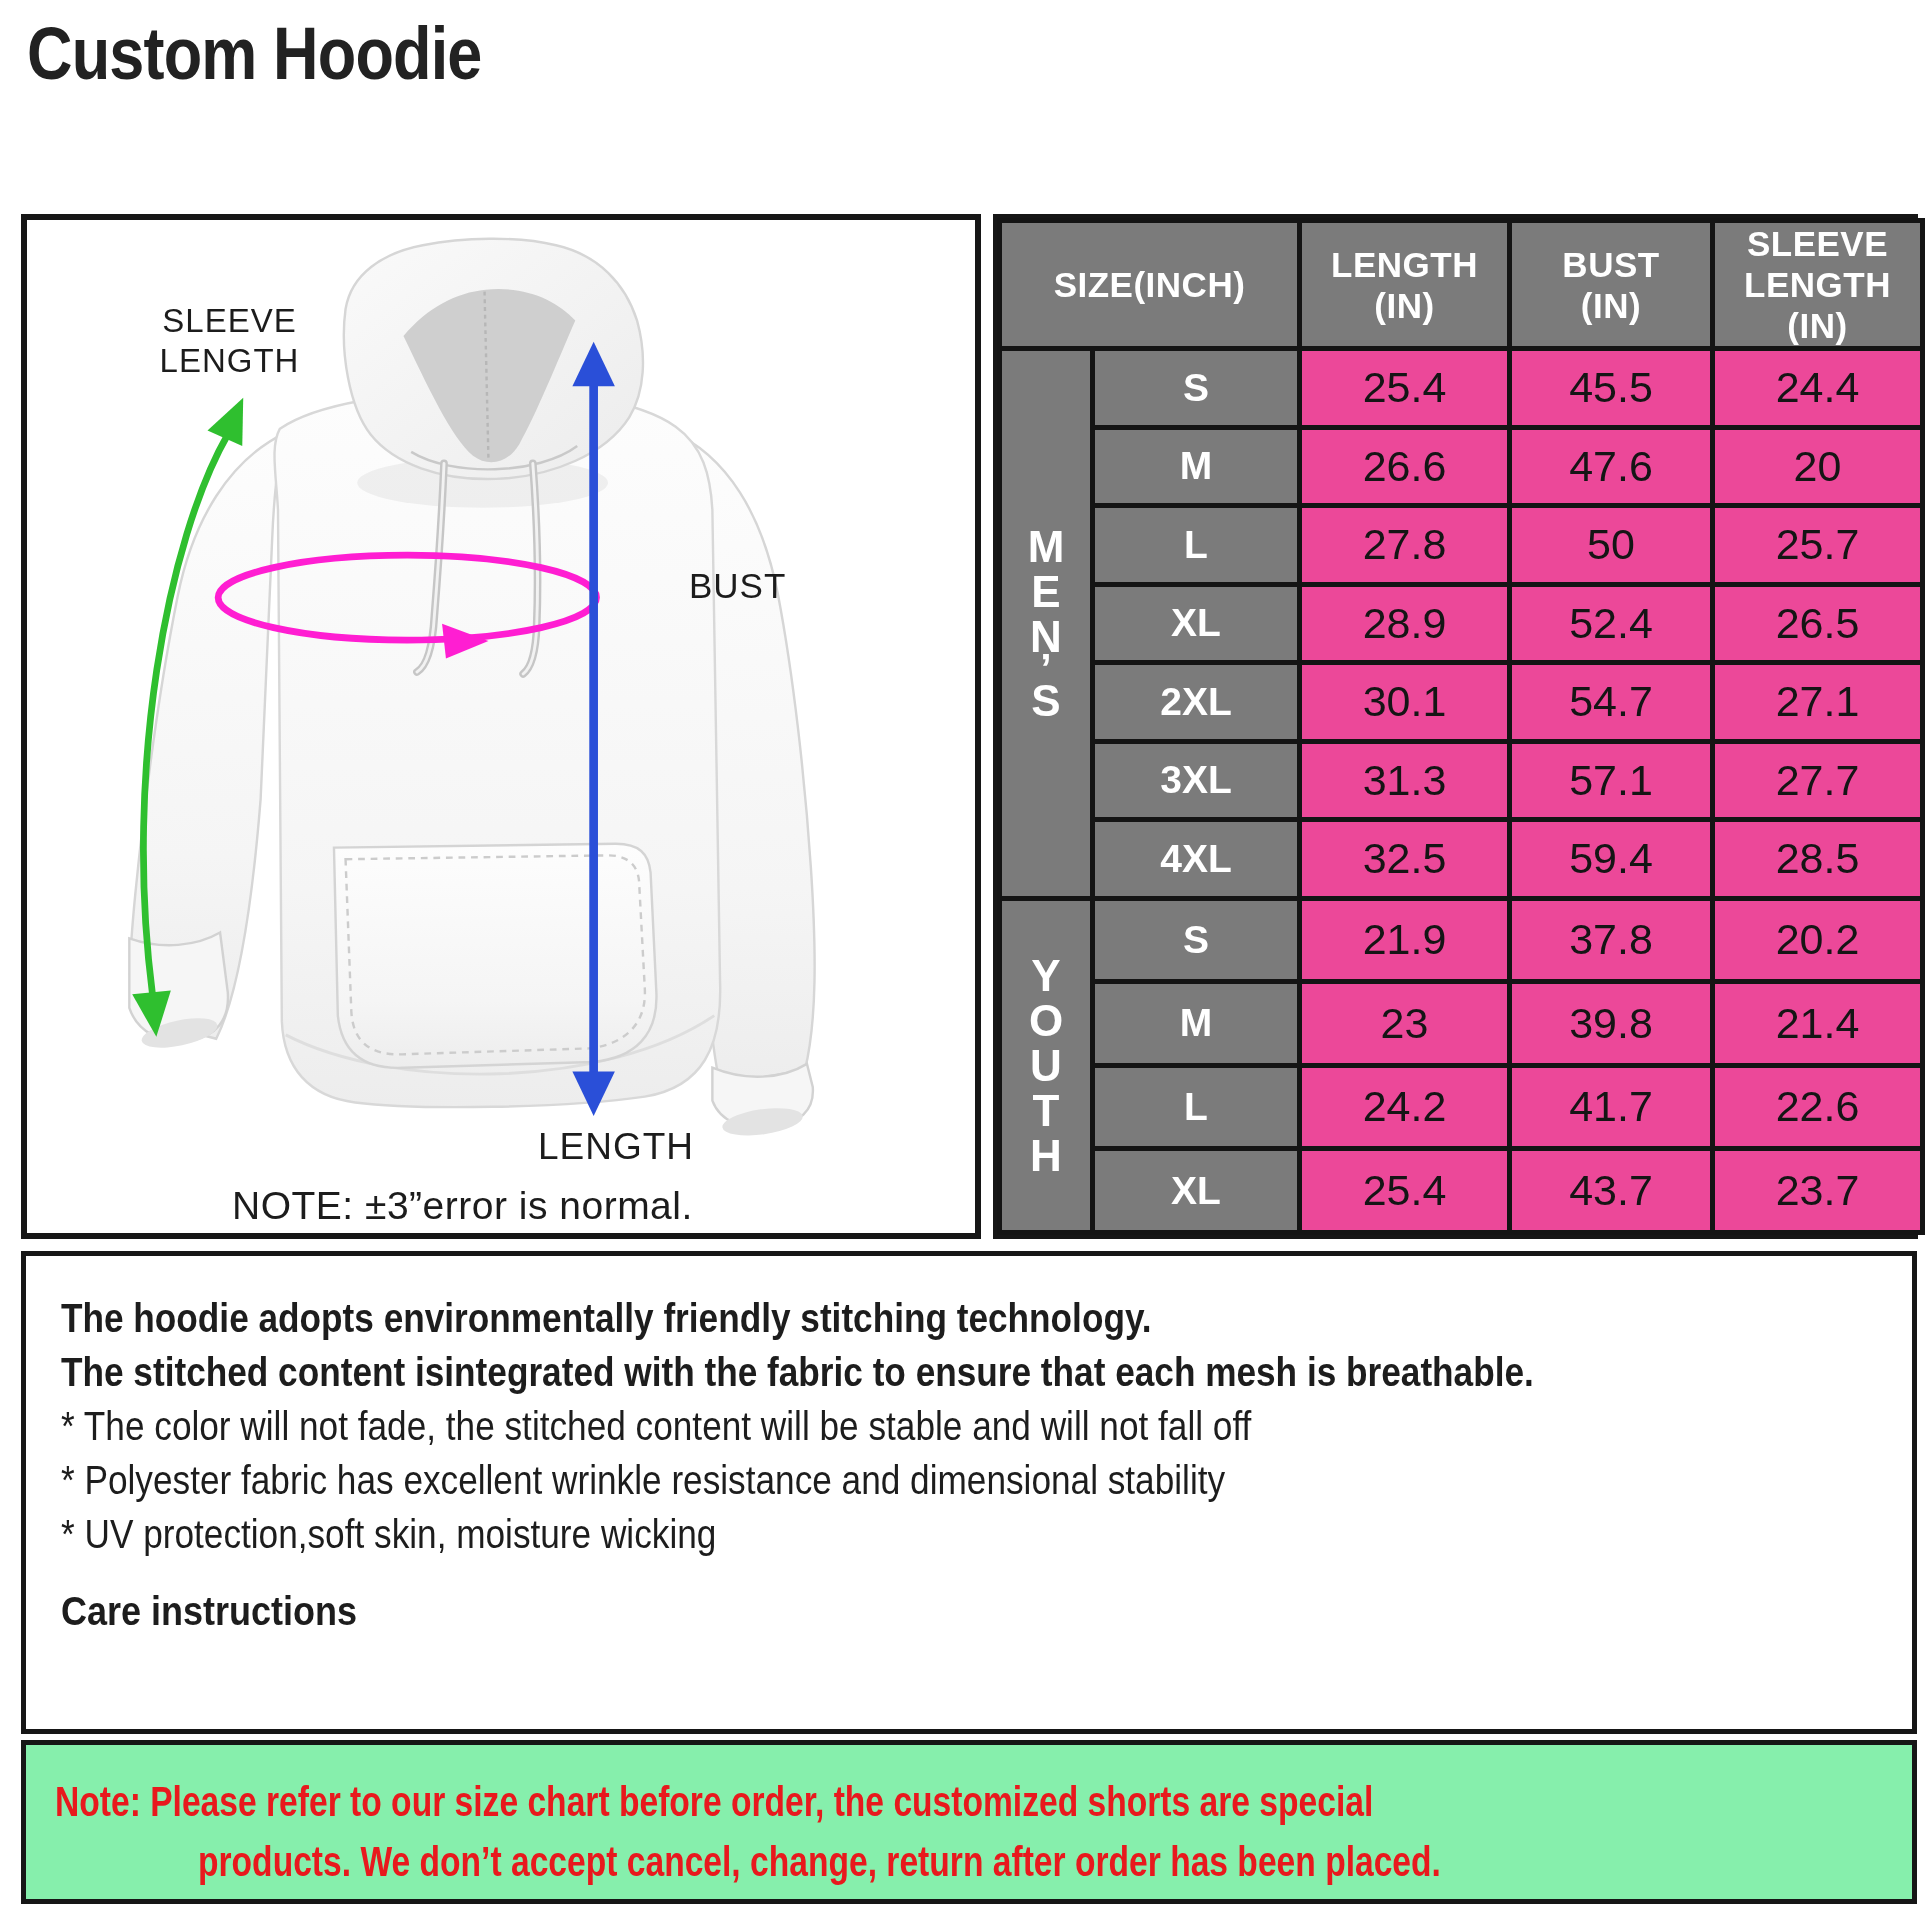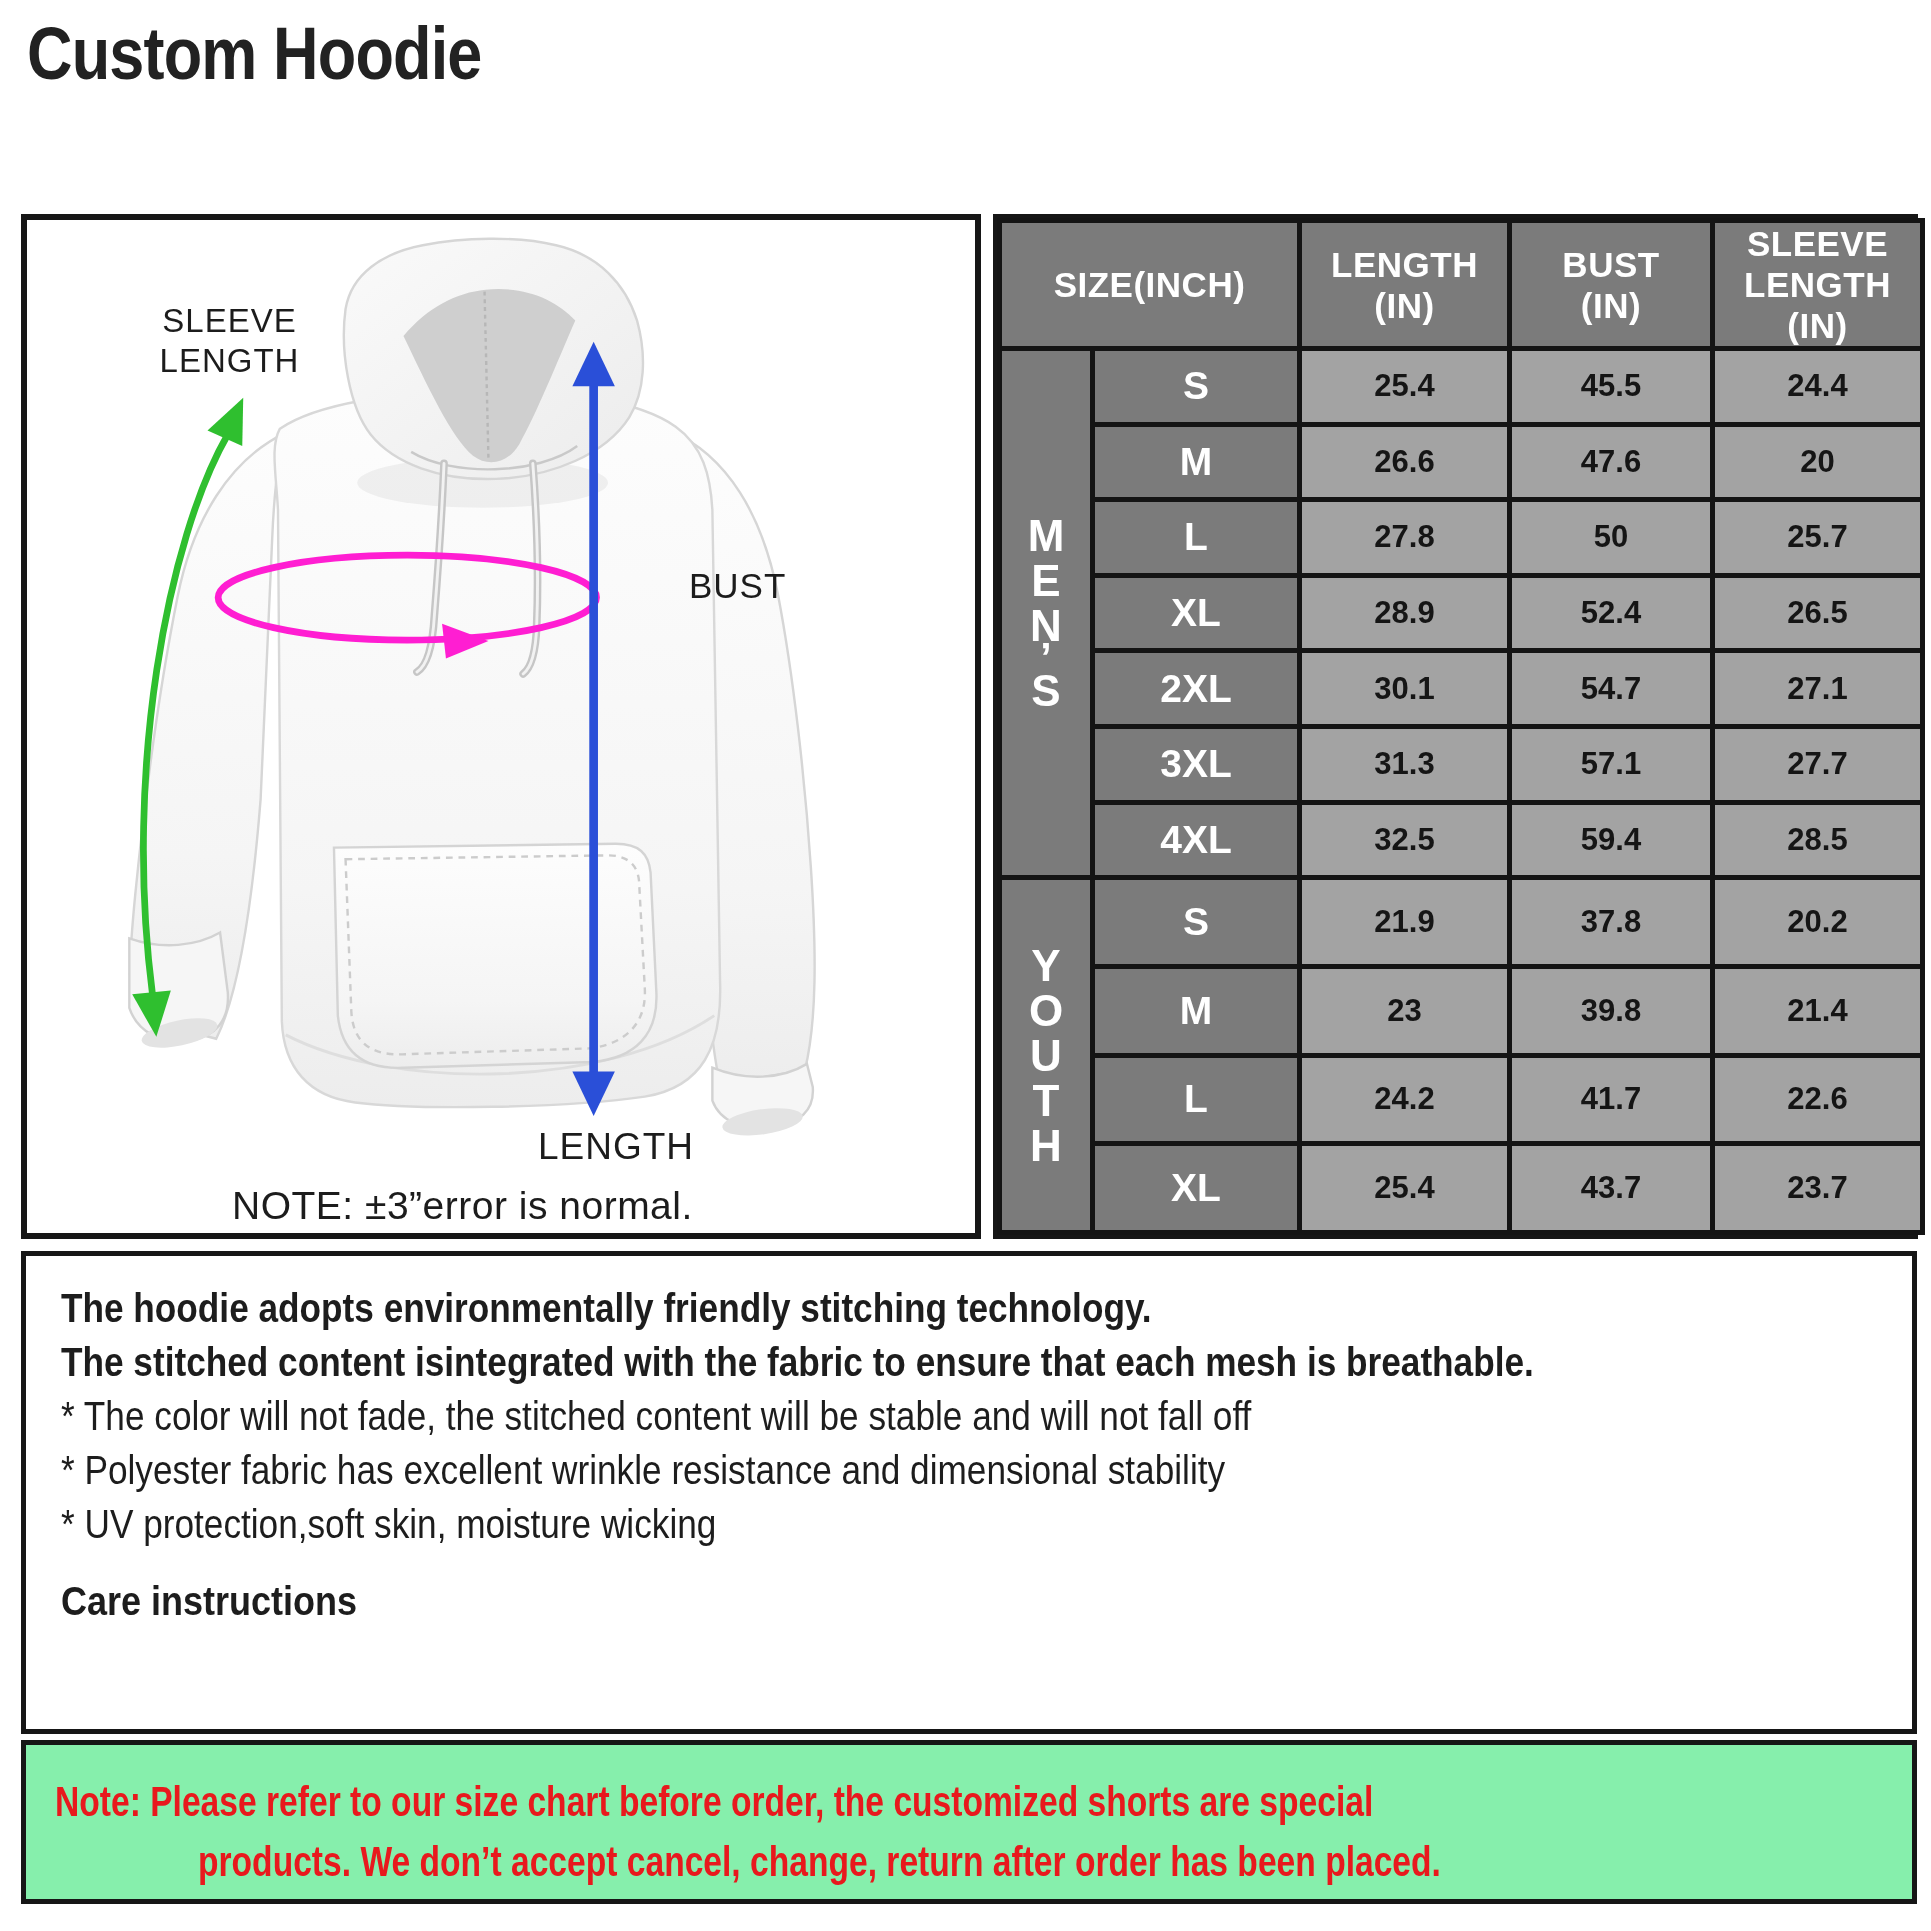--- a/index.html
+++ b/index.html
@@ -42,26 +42,26 @@
     border:5.8px solid #141414; text-align:center; vertical-align:middle; overflow:hidden;
   }
   .size-table th {
     background:#7b7b7b; color:#fff; font-size:35px; font-weight:700; line-height:41px;
     height:118px; letter-spacing:0.5px;
   }
   td.group-cell { background:#7b7b7b; color:#fff; font-weight:700; }
   td.group-cell .gchar { display:block; font-size:44px; line-height:45px; }
   td.group-cell .gchar.apos { line-height:19.3px; font-size:41px; }
   td.size-cell { background:#7b7b7b; color:#fff; font-size:39px; font-weight:700; }
-  td.data-cell { background:#a3a3a3; color:#151515; font-size:31px; font-weight:700; }
+  td.data-cell { background:#ec4899; color:#151515; font-size:43px; font-weight:400; }
 
   
   .desc-panel {
     position:absolute; left:21px; top:1251px; width:1896px; height:483px;
-    border:5.8px solid #161616; background:#fff; padding:25px 35px;
+    border:5.8px solid #161616; background:#fff; padding:35px 35px;
   }
   .desc-line { font-size:40px; line-height:54px; white-space:nowrap;
                transform:scaleX(0.88); transform-origin:left top; color:#1d1d1d; }
   .desc-line.bold { font-weight:700; }
   .care-title { margin-top:23px; font-size:40px; line-height:54px; font-weight:700;
                 transform:scaleX(0.9); transform-origin:left top; color:#1d1d1d; }
   .care-cols { display:flex; }
   .care-col1 { width:676px; }
   .care-col  { }
   .care-item { font-size:40px; line-height:55px; white-space:nowrap;

